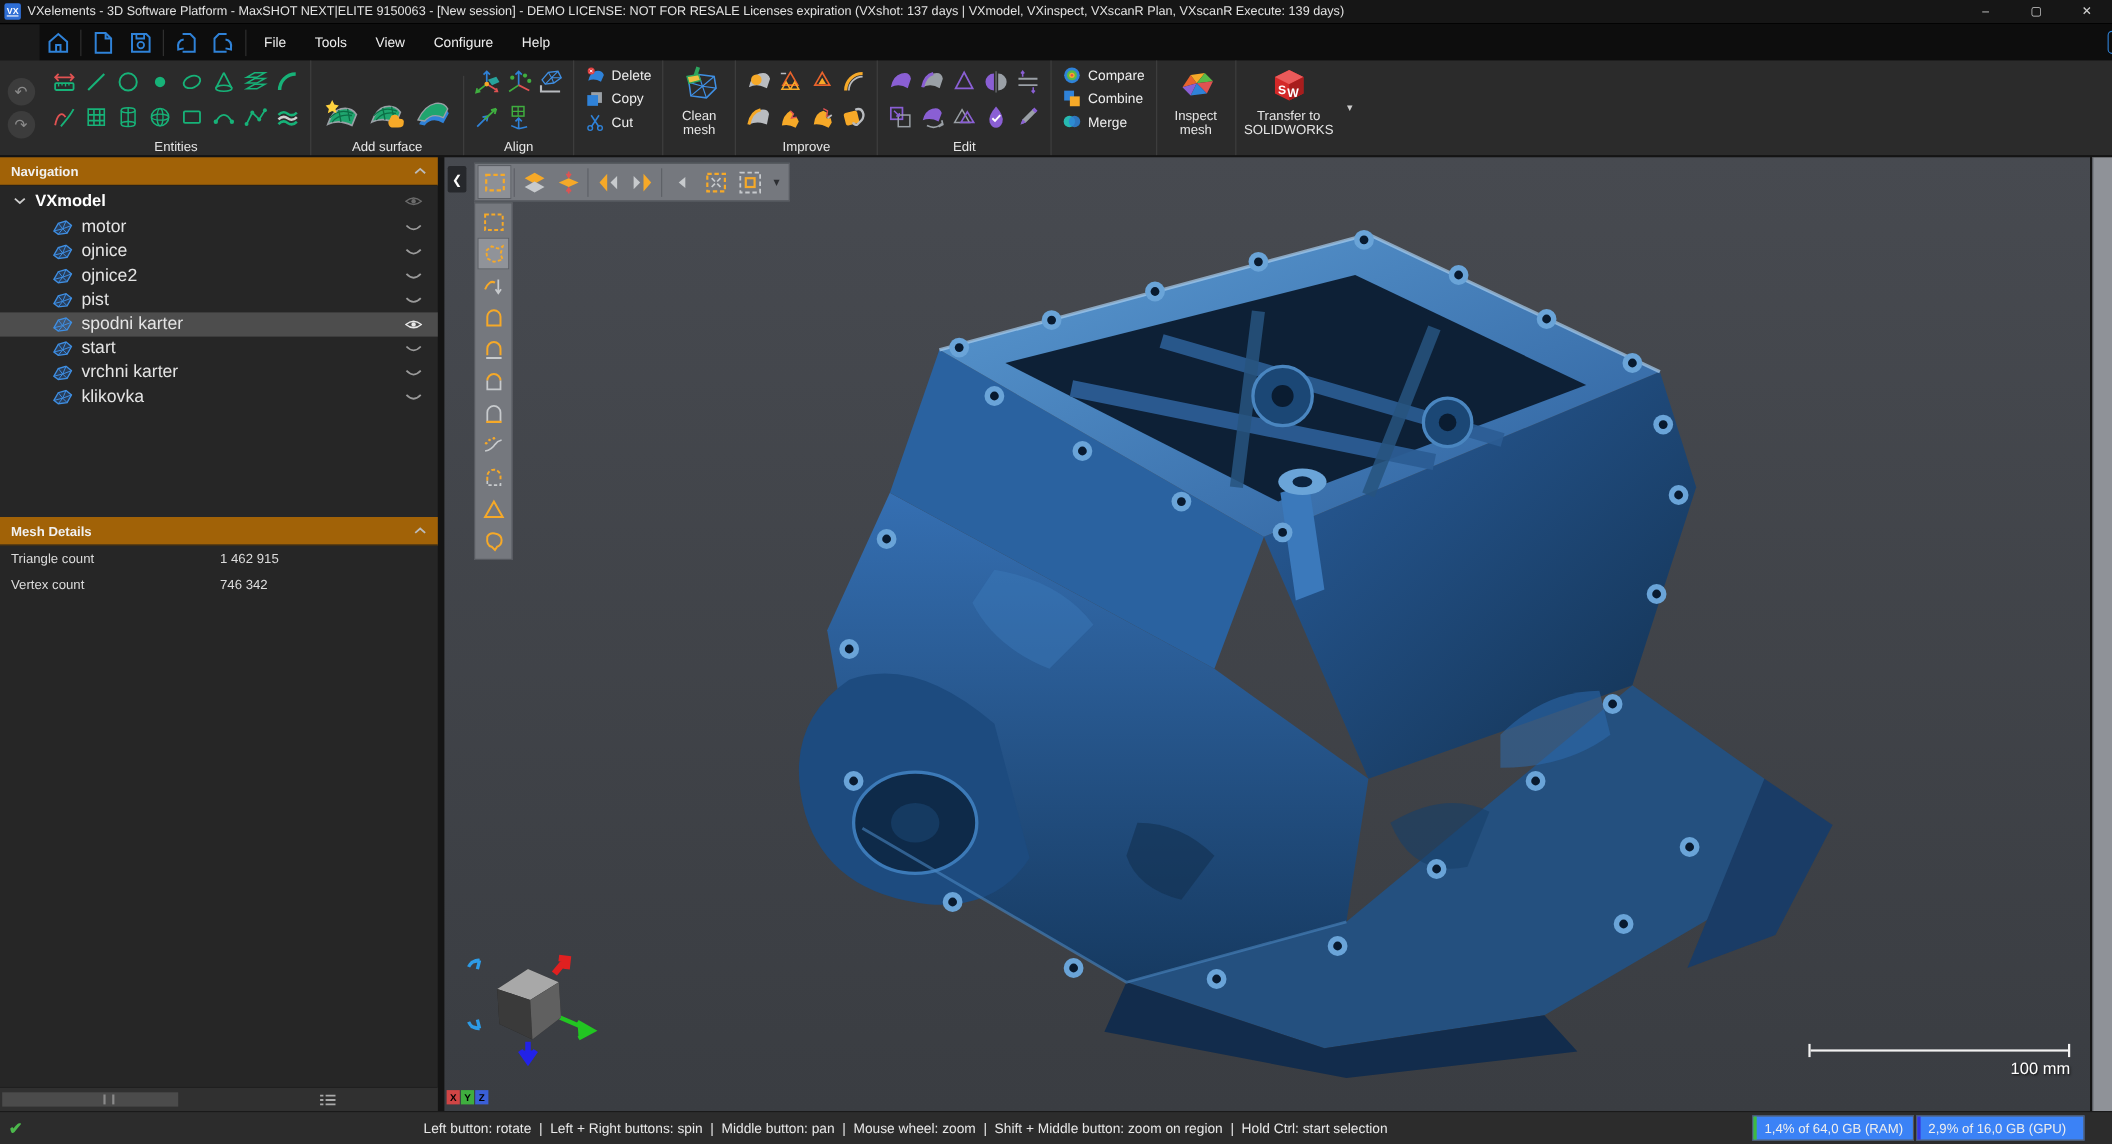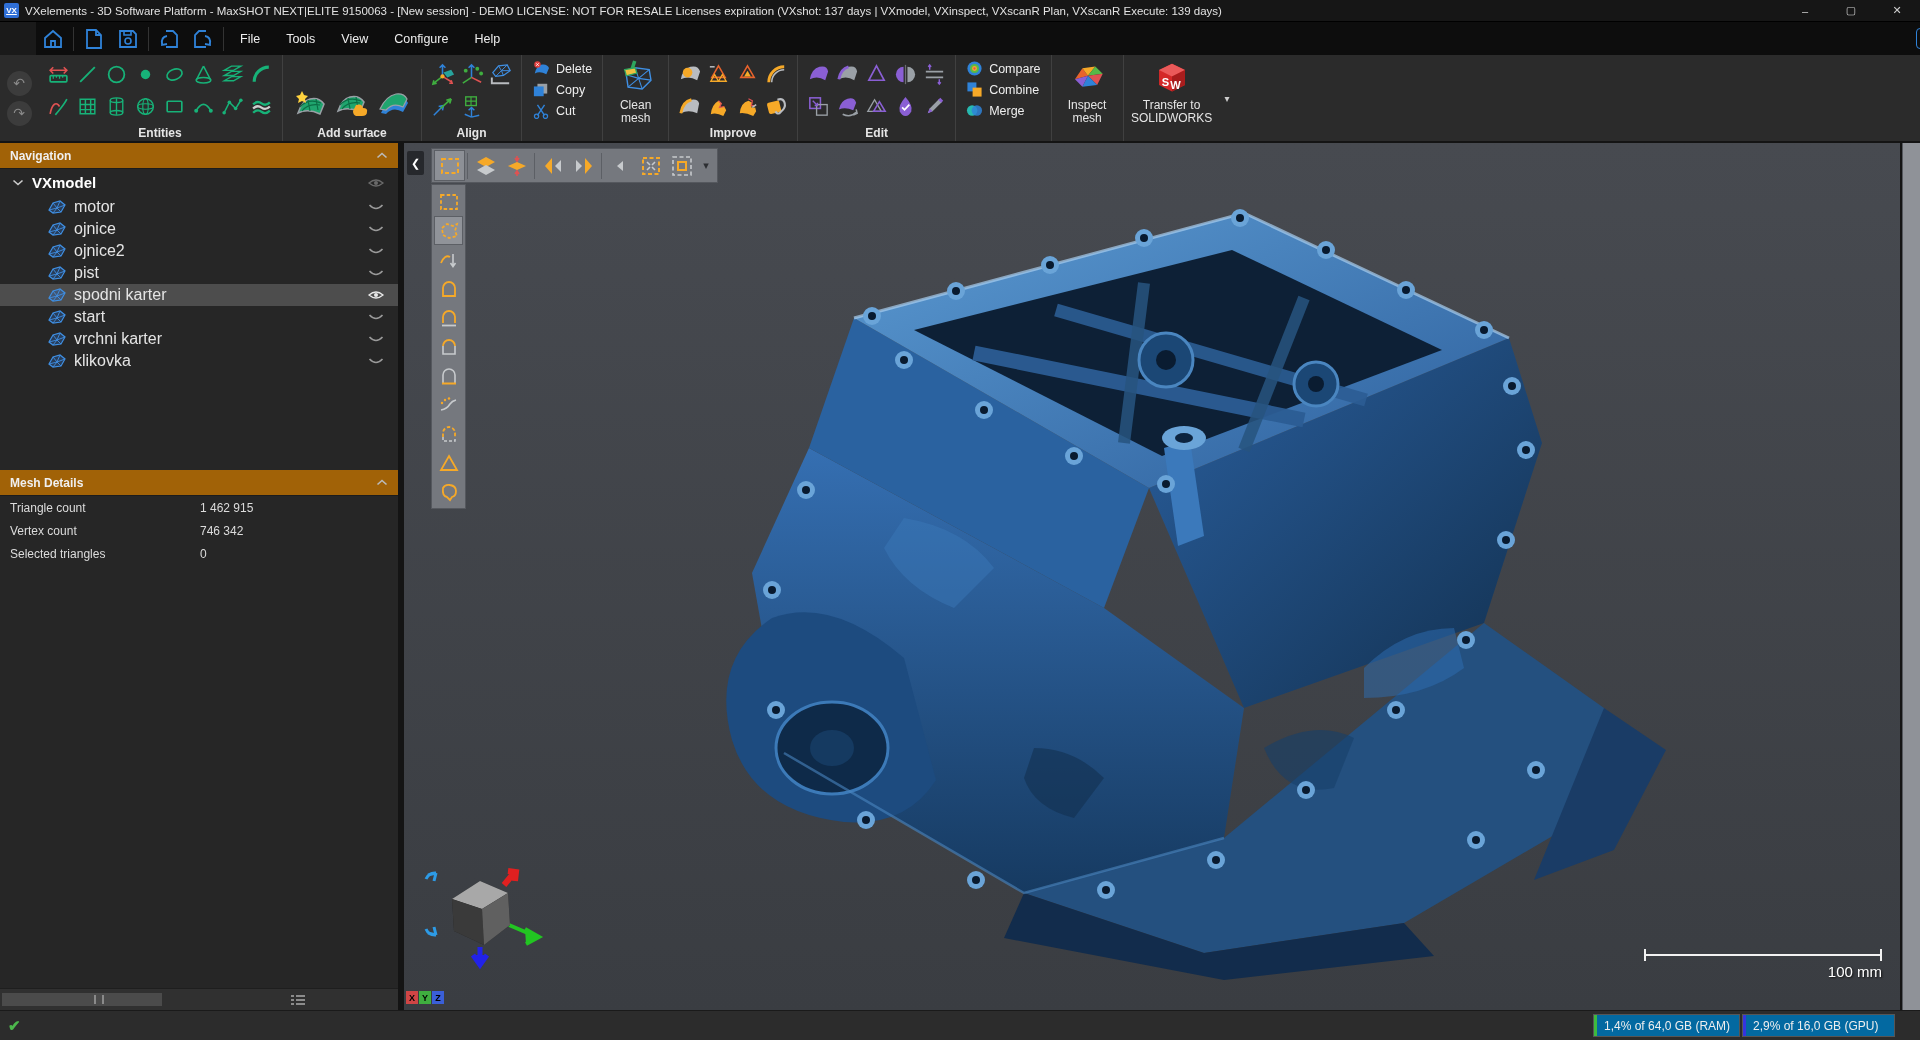--- a/index.html
+++ b/index.html
@@ -26,21 +26,21 @@
   #help-btn { margin-left:auto; margin-right:14px; width:26px; height:21px; border:1.5px solid #2f82d8;
     border-radius:4px; color:#fff; font-size:12px; font-weight:bold; display:flex; align-items:center; justify-content:center; }
 
   
   #ribbon { position:absolute; left:0; top:55px; width:1920px; height:88px; background:#2b2b2b;
     border-bottom:2px solid #141414; display:flex; }
   .rib-undo { width:38px; display:flex; flex-direction:column; align-items:center; justify-content:center; gap:5px; }
   .circ { width:25px; height:25px; border-radius:50%; background:#3c3c3c; color:#8a8a8a; font-size:14px;
     display:flex; align-items:center; justify-content:center; }
   .rgroup { position:relative; border-right:1px solid #404040; padding:3px 6px 16px 6px; }
-  .rlabel { position:absolute; bottom:1px; left:0; right:0; text-align:center; font-size:12px; color:#e6e6e6; white-space:nowrap;font-weight:bold; }
+  .rlabel { position:absolute; bottom:1px; left:0; right:0; text-align:center; font-size:12px; color:#e6e6e6; white-space:nowrap; }
   .icongrid { display:grid; grid-template-rows:32px 32px; grid-auto-flow:column; }
   .ic { width:29px; height:32px; display:flex; align-items:center; justify-content:center; }
   .bigic { width:42px; height:62px; display:flex; align-items:center; justify-content:center; }
   .vstack { display:flex; flex-direction:column; justify-content:flex-start; gap:2px; padding-top:4px; }
   .txtbtn { display:flex; align-items:center; gap:6px; font-size:12.5px; color:#eee; height:19px; padding:0 4px; }
   .bigbtn { display:flex; flex-direction:column; align-items:center; justify-content:flex-start; padding-top:4px; }
   .bigbtn .blabel { font-size:12px; color:#e6e6e6; text-align:center; line-height:13px; margin-top:3px; width:82px; }
   .caret { color:#ccc; font-size:10px; align-self:center; padding:0 5px; }
 
   
@@ -97,21 +97,21 @@
   #scalebar .bar::after { content:""; position:absolute; left:0; right:0; top:5px; height:2px; background:#f2f2f2; }
   #scale-label { text-align:right; font-size:15px; color:#fff; text-shadow:1px 1px 2px #111; margin-top:2px; }
 
   #rightstrip { position:absolute; left:1902px; top:0; width:18px; height:867px; background:#8f9298; border-left:1px solid #55585e; }
 
   
   #statusbar { position:absolute; left:0; top:1010px; width:1920px; height:30px; background:#2c2c2c;
     border-top:1px solid #1a1a1a; display:flex; align-items:center; }
   #status-check { color:#4cb84c; font-size:15px; font-weight:bold; margin-left:8px; }
   #status-hints { position:absolute; left:385px; font-size:12.5px; color:#e8e8e8; white-space:pre; }
-  .membox { position:absolute; top:3px; height:23px; background:#0369a1; border:1px solid #565656;
+  .membox { position:absolute; top:3px; height:23px; background:#3b82f6; border:1px solid #565656;
     display:flex; align-items:center; font-size:12px; color:#eee; }
   .membar { width:3px; height:100%; margin-right:7px; }
   #rambox { left:1593px; width:147px; } #gpubox { left:1742px; width:153px; }
 </style>
 </head>
 <body>
 
 <svg width="0" height="0" style="position:absolute">
   <defs>
     <symbol id="meshic" viewBox="0 0 18 15">
@@ -697,24 +697,20 @@
             </svg>
           </span>
       </div>
       <div class="md-row">
         <span class="mlabel">Triangle count</span>
         <span class="mval">1 462 915</span>
       </div>
       <div class="md-row">
         <span class="mlabel">Vertex count</span>
         <span class="mval">746 342</span>
-      </div>
-      <div class="md-row">
-        <span class="mlabel">Selected triangles</span>
-        <span class="mval">0</span>
       </div>
     </div>
 
     <div id="panel-bottom">
       <div class="slider-track">
           <div class="slider-grab"></div>
         </div>
       <svg class="listview-ic" width="16" height="14">
           <g stroke="#aaa" stroke-width="1.6">
             <path d="M1 3 h3 M6 3 h9 M1 7 h3 M6 7 h9 M1 11 h3 M6 11 h9"></path>
@@ -986,20 +982,21 @@
       <div class="bar"></div>
       <div id="scale-label">100 mm</div>
     </div>
   </div>
 
   <div id="rightstrip"></div>
 </div>
 
 <div id="statusbar">
   <span id="status-check">✔</span>
+  <span id="status-hints">Left button: rotate  |  Left + Right buttons: spin  |  Middle button: pan  |  Mouse wheel: zoom  |  Shift + Middle button: zoom on region  |  Hold Ctrl: start selection</span>
   <div class="membox" id="rambox">
     <div class="membar" style="background:#3fba3f"></div>
     <span>1,4% of 64,0 GB (RAM)</span>
   </div>
   <div class="membox" id="gpubox">
     <div class="membar" style="background:#3535e0"></div>
     <span>2,9% of 16,0 GB (GPU)</span>
   </div>
 </div>
 

